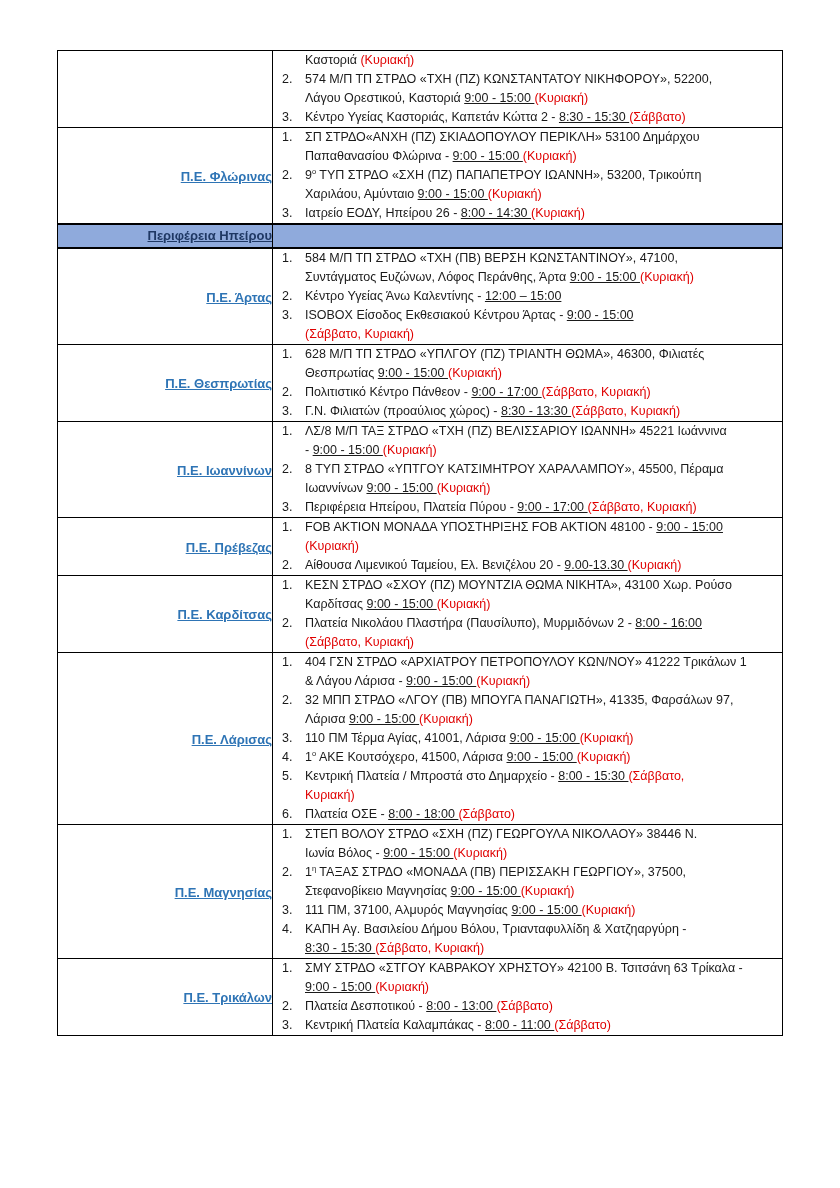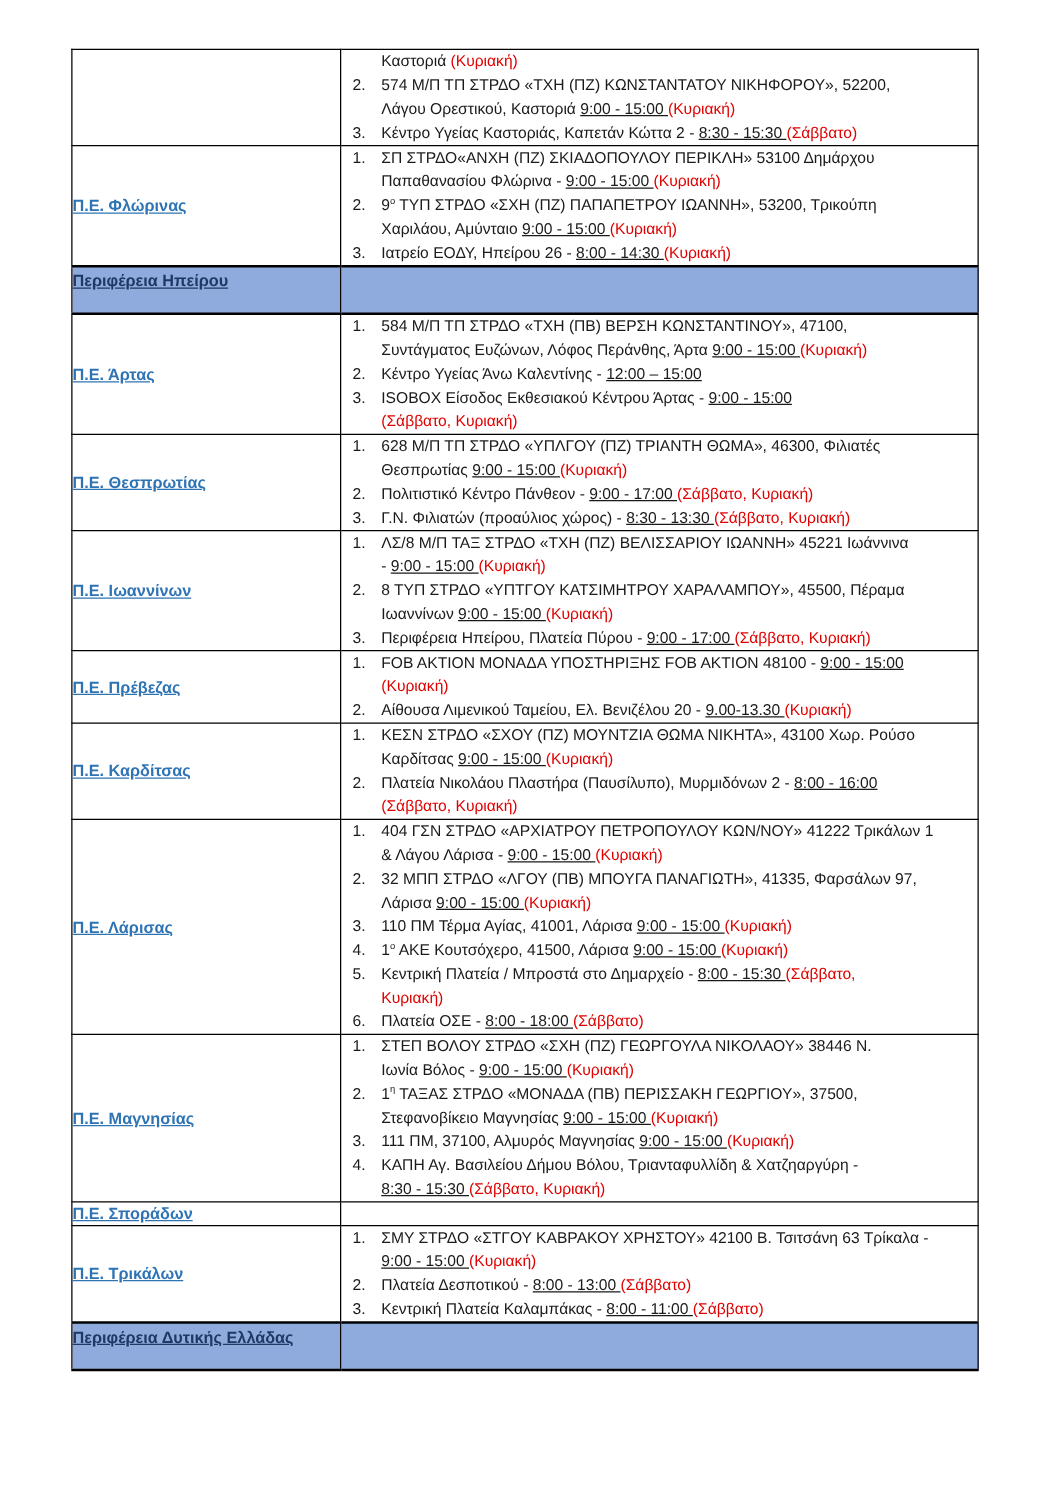--- a/index.html
+++ b/index.html
@@ -9,31 +9,31 @@
     --day-red:#E00000;
     --border-c:#000000;
     --body-text:#1a1a1a;
   }
   html,body{margin:0;padding:0;background:#ffffff;}
   body{
     width:840px;height:1188px;position:relative;overflow:hidden;
     font-family:"Liberation Sans","DejaVu Sans",sans-serif;
     color:var(--body-text);
   }
-  .page{position:absolute;left:57px;top:39px;width:726px;}
+  .page{position:absolute;left:57px;top:50px;width:726px;}
   table.loc{
     border-collapse:collapse;table-layout:fixed;width:726px;
   }
   table.loc td{
     border:1.5px solid var(--border-c);
     vertical-align:middle;
     padding:0;
   }
   col.c-label{width:215px;}
-  .label-cell{text-align:left;}
+  .label-cell{text-align:right;}
   .region-label{
     color:var(--link-blue);
     font-weight:bold;
     font-size:13px;
     text-decoration:underline;
     cursor:pointer;
   }
   .content-cell{
     padding:3px 6px 3px 0;
     vertical-align:top;
@@ -45,21 +45,21 @@
     line-height:19px;
   }
   .num{position:absolute;left:9px;}
   .txt{}
   .time{text-decoration:underline;margin-top:12px;}
   .day{color:var(--day-red);}
   .sup{font-size:0.6em;vertical-align:super;line-height:0;}
   tr.band td{
     background:var(--band-bg);
     border-top-width:2px;border-bottom-width:2px;
-    padding:1px 0 16px 0;
+    padding:1px 0 2px 0;
   }
   .band-label{
     color:var(--band-text);
     font-weight:bold;
     font-size:13px;
     text-decoration:underline;
     line-height:19px;
   }
 </style>
 </head>
@@ -161,33 +161,23 @@
             <div class="line"><span class="num">1.</span><span class="txt">ΣΤΕΠ ΒΟΛΟΥ ΣΤΡΔΟ «ΣΧΗ (ΠΖ) ΓΕΩΡΓΟΥΛΑ ΝΙΚΟΛΑΟΥ» 38446 Ν.</span></div>
             <div class="line"><span class="txt">Ιωνία Βόλος - </span><span class="time">9:00 - 15:00 </span><span class="day">(Κυριακή)</span></div>
             <div class="line"><span class="num">2.</span><span class="txt">1</span><span class="sup">η</span><span class="txt"> ΤΑΞΑΣ ΣΤΡΔΟ «ΜΟΝΑΔΑ (ΠΒ) ΠΕΡΙΣΣΑΚΗ ΓΕΩΡΓΙΟΥ», 37500,</span></div>
             <div class="line"><span class="txt">Στεφανοβίκειο Μαγνησίας </span><span class="time">9:00 - 15:00 </span><span class="day">(Κυριακή)</span></div>
             <div class="line"><span class="num">3.</span><span class="txt">111 ΠΜ, 37100, Αλμυρός Μαγνησίας </span><span class="time">9:00 - 15:00 </span><span class="day">(Κυριακή)</span></div>
             <div class="line"><span class="num">4.</span><span class="txt">ΚΑΠΗ Αγ. Βασιλείου Δήμου Βόλου, Τριανταφυλλίδη &amp; Χατζηαργύρη -</span></div>
             <div class="line"><span class="time">8:30 - 15:30 </span><span class="day">(Σάββατο, Κυριακή)</span></div>
           </td>
         </tr>
         <tr class="entry">
-          <td class="label-cell"><span class="region-label">Π.Ε. Σποράδων</span></td>
-          <td class="content-cell">
-            <div class="line"><span class="txt"> </span></div>
-          </td>
-        </tr>
-        <tr class="entry">
           <td class="label-cell"><span class="region-label">Π.Ε. Τρικάλων</span></td>
           <td class="content-cell">
             <div class="line"><span class="num">1.</span><span class="txt">ΣΜΥ ΣΤΡΔΟ «ΣΤΓΟΥ ΚΑΒΡΑΚΟΥ ΧΡΗΣΤΟΥ» 42100 Β. Τσιτσάνη 63 Τρίκαλα -</span></div>
             <div class="line"><span class="time">9:00 - 15:00 </span><span class="day">(Κυριακή)</span></div>
             <div class="line"><span class="num">2.</span><span class="txt">Πλατεία Δεσποτικού - </span><span class="time">8:00 - 13:00 </span><span class="day">(Σάββατο)</span></div>
             <div class="line"><span class="num">3.</span><span class="txt">Κεντρική Πλατεία Καλαμπάκας - </span><span class="time">8:00 - 11:00 </span><span class="day">(Σάββατο)</span></div>
           </td>
         </tr>
-        <tr class="band">
-          <td class="label-cell"><span class="band-label">Περιφέρεια Δυτικής Ελλάδας</span></td>
-          <td class="content-cell band-spacer"></td>
-        </tr>
       </tbody>
   </table>
 </div>
 
 </body></html>

